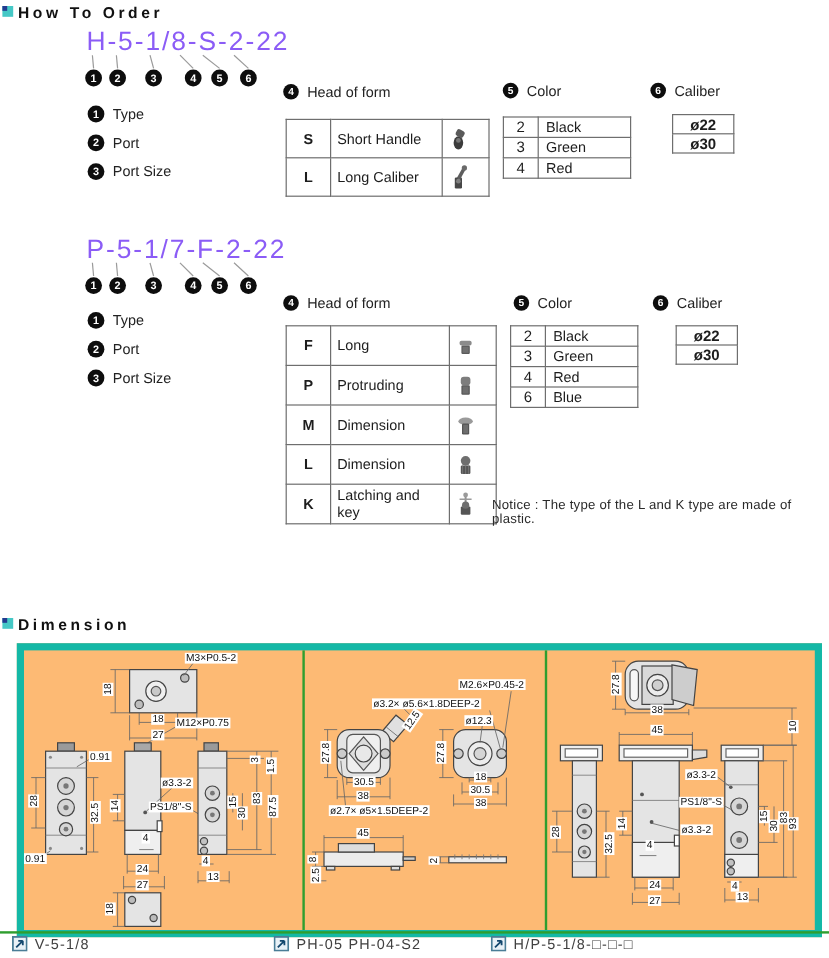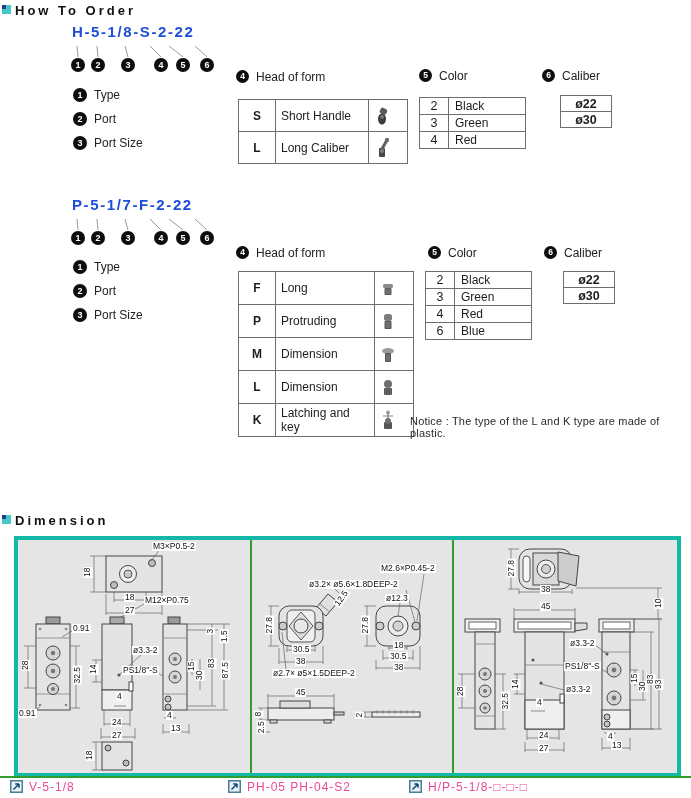--- a/index.html
+++ b/index.html
@@ -5,50 +5,50 @@
   html,body{margin:0;padding:0}
   body{width:691px;height:798px;background:#fff;position:relative;
        font-family:"Liberation Sans",sans-serif;color:#222;overflow:hidden}
   .abs{position:absolute}
   
   .hdr{display:flex;align-items:flex-start;gap:4px}
   .hdr-icon{width:9px;height:9px;background:#45c8c6;position:relative;margin-top:1px}
   .hdr-icon::after{content:"";position:absolute;left:0;top:0;width:4px;height:4px;background:#223a8f}
   .hdr-text{font-size:13px;font-weight:bold;letter-spacing:3px;color:#101010;line-height:1}
   
-  .code{font-size:15px;letter-spacing:1.6px;color:#1d4ed8;font-weight:700;line-height:1}
+  .code{font-size:22px;letter-spacing:1.6px;color:#8b5cf6;font-weight:400;line-height:1}
   
   .mk{width:14px;height:14px;border-radius:50%;background:#0d0d0d;color:#fff;
       font-size:9px;font-weight:bold;display:flex;align-items:center;justify-content:center;
       line-height:1;flex:0 0 auto}
   .mk-sm{width:13px;height:13px;font-size:8.5px}
   .leg{display:flex;align-items:center;gap:7px;font-size:12px;color:#222;line-height:1}
   
   table.grid{border-collapse:collapse;background:#fff}
   .grid td{border:1px solid #6e6e6e;font-size:12px;color:#1d1d1d;padding:0 5px;vertical-align:middle}
   .cell-code{font-weight:bold;font-size:13px;text-align:center;width:26px}
   .hof1 td{height:31px}
   .hof2 td{height:32px}
   .cell-icon{width:28px;text-align:center;padding:0 2px}
   .color-tbl td{height:16px;padding:0 6px}
   .color-tbl .num{text-align:center;width:16px;font-size:12.5px}
   .cal td{height:15px;font-weight:bold;text-align:center;width:40px;font-size:12.5px}
   .notice{font-size:11px;color:#2a2a2a;letter-spacing:.2px}
   
-  .dimbox{border:4px solid #14b8a6;background:#e5e5e5}
+  .dimbox{border:6px solid #14b8a6;background:#fdba74}
   .vdiv{position:absolute;top:0;bottom:0;width:2px;background:#2f9e2f}
   .panel{position:absolute;top:0;height:233px}
   .dim-lbl{position:absolute;font-size:8.5px;line-height:1;color:#111;background:#fff;
            padding:0 1px;white-space:nowrap;letter-spacing:0}
   .vrot{transform:rotate(-90deg);transform-origin:center}
   .r55{transform:rotate(-55deg);transform-origin:center}
   .grule{position:absolute;left:0;width:691px;height:2px;background:#2f9e2f}
   
   .flink{position:absolute;display:flex;align-items:center;gap:6px;font-size:12px;
-         letter-spacing:1px;color:#ec4899;line-height:1;cursor:pointer}
+         letter-spacing:1px;color:#404040;line-height:1;cursor:pointer}
   svg{display:block}
 </style>
 </head>
 <body>
 
 <div>
   <div class="hdr abs" style="left:2px;top:4px">
     <span class="hdr-icon"></span>
     <span class="hdr-text">How To Order</span>
   </div>

